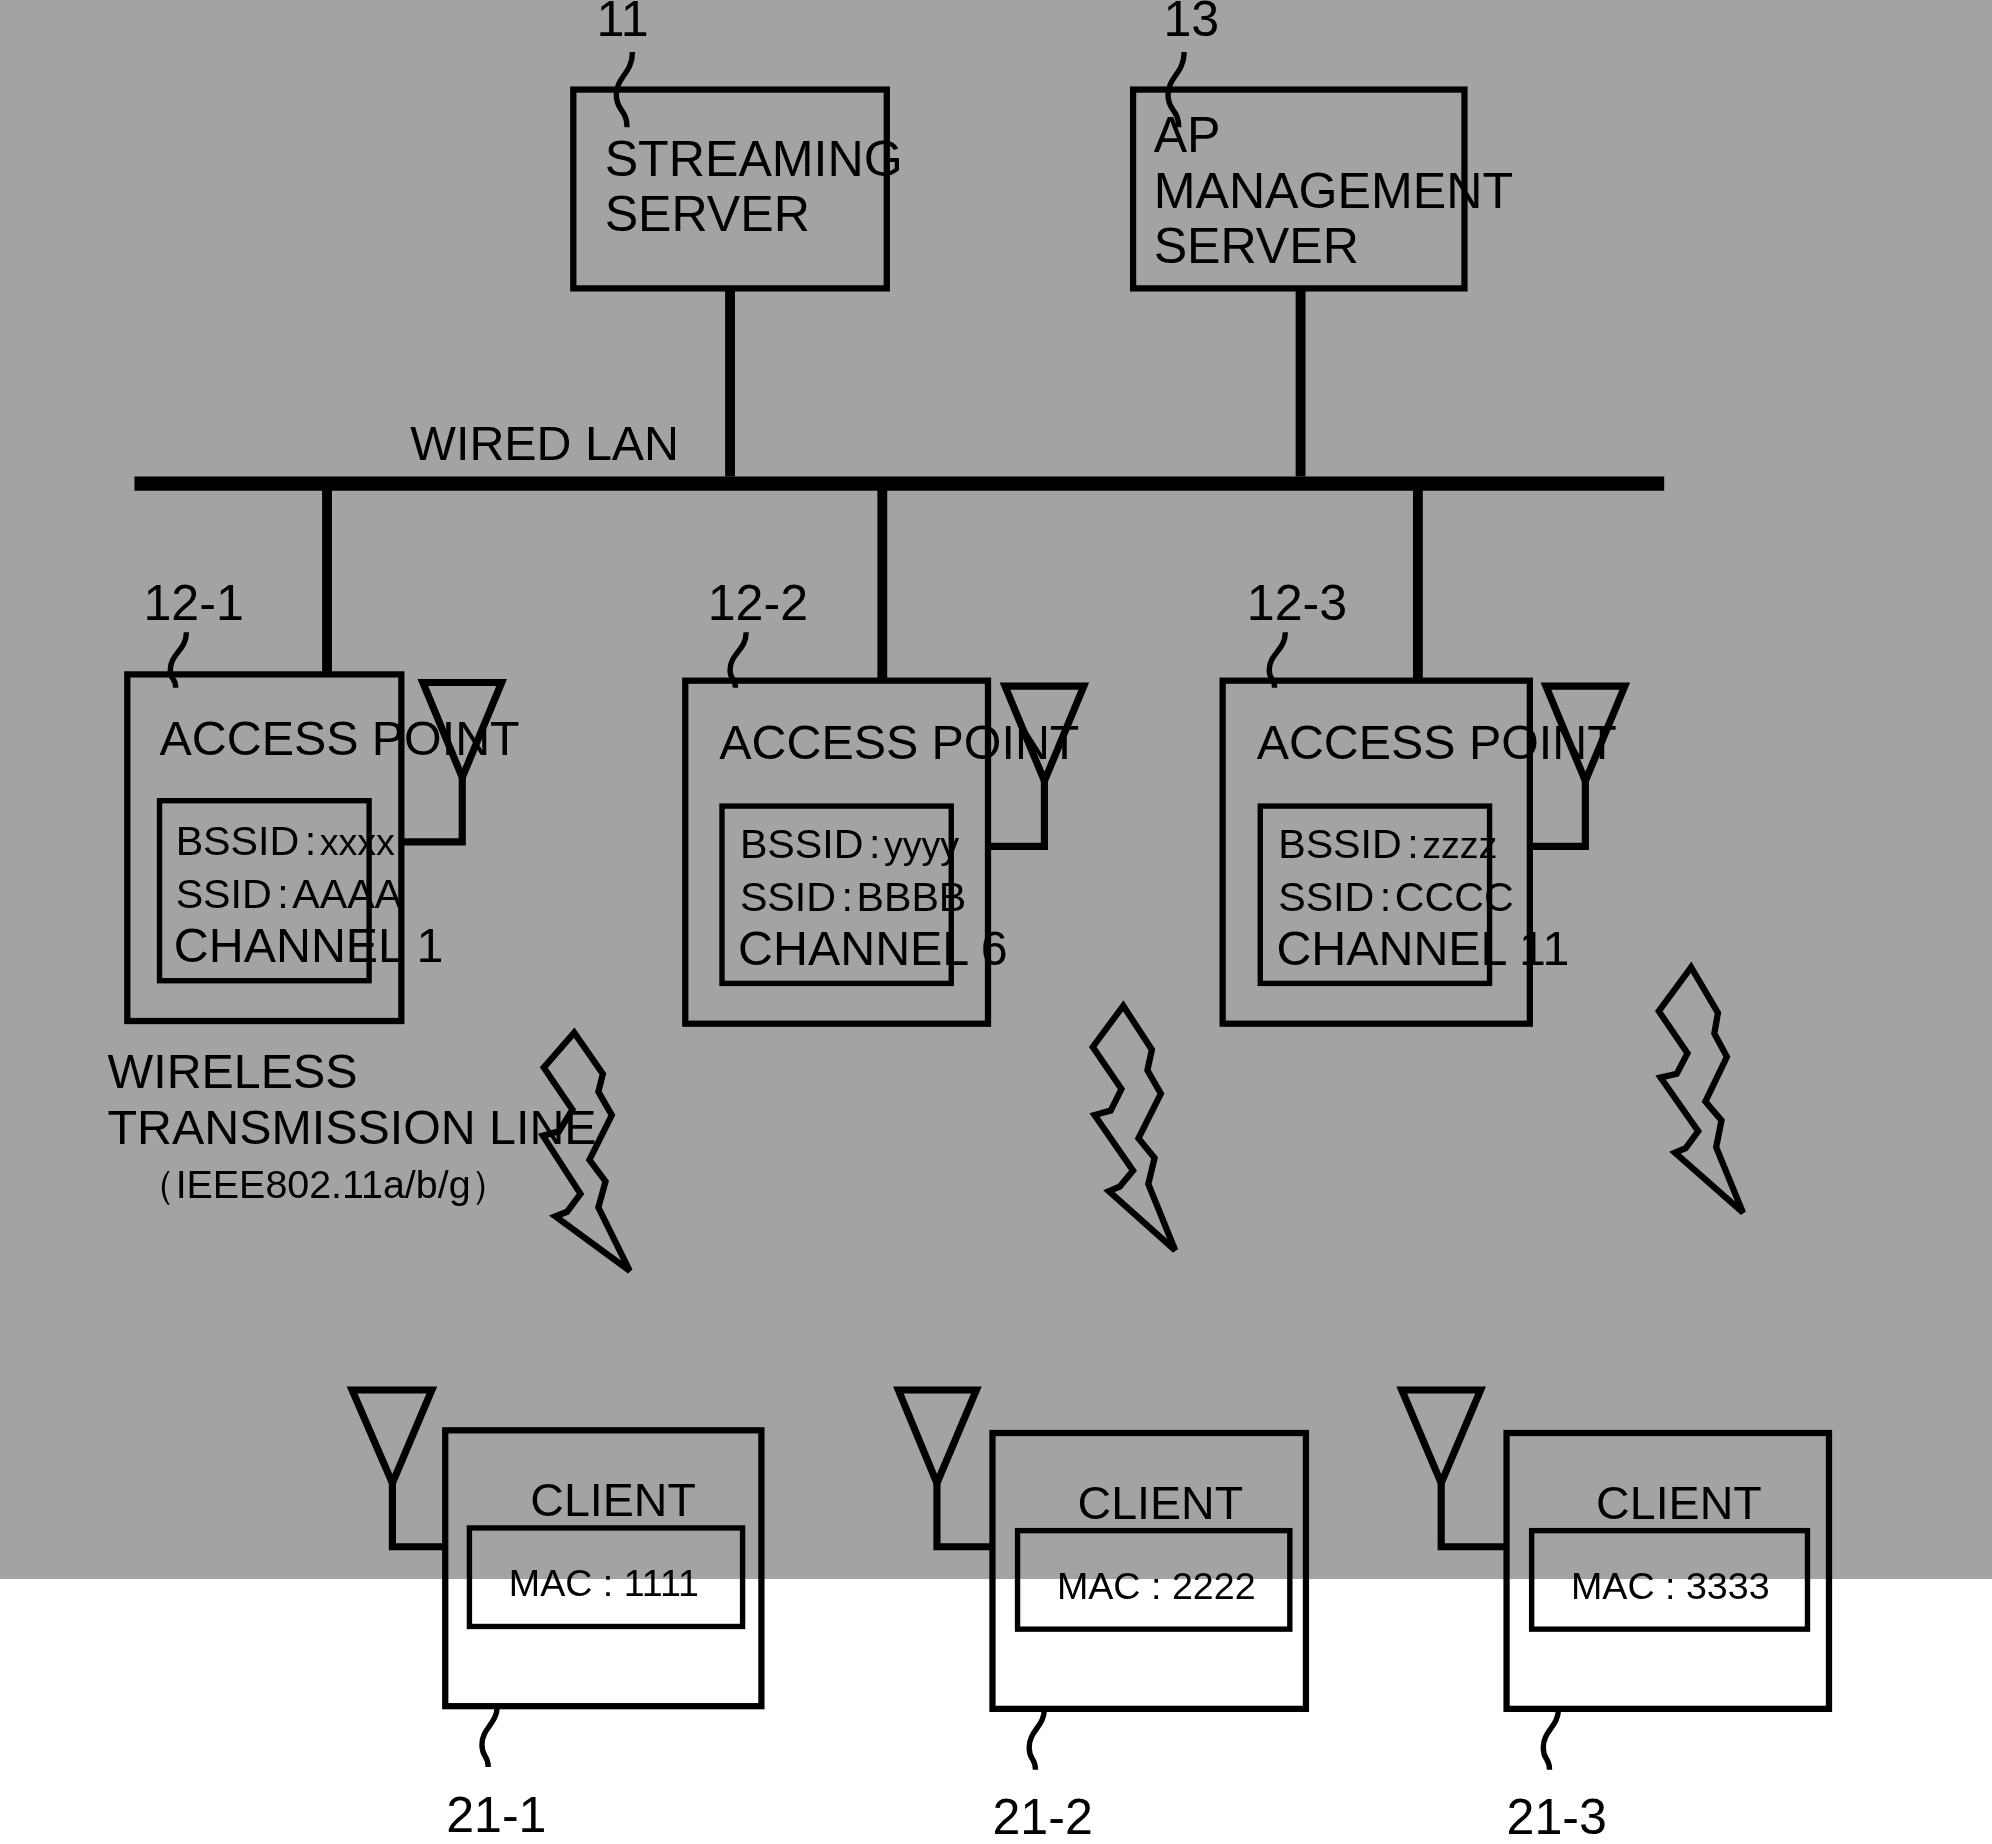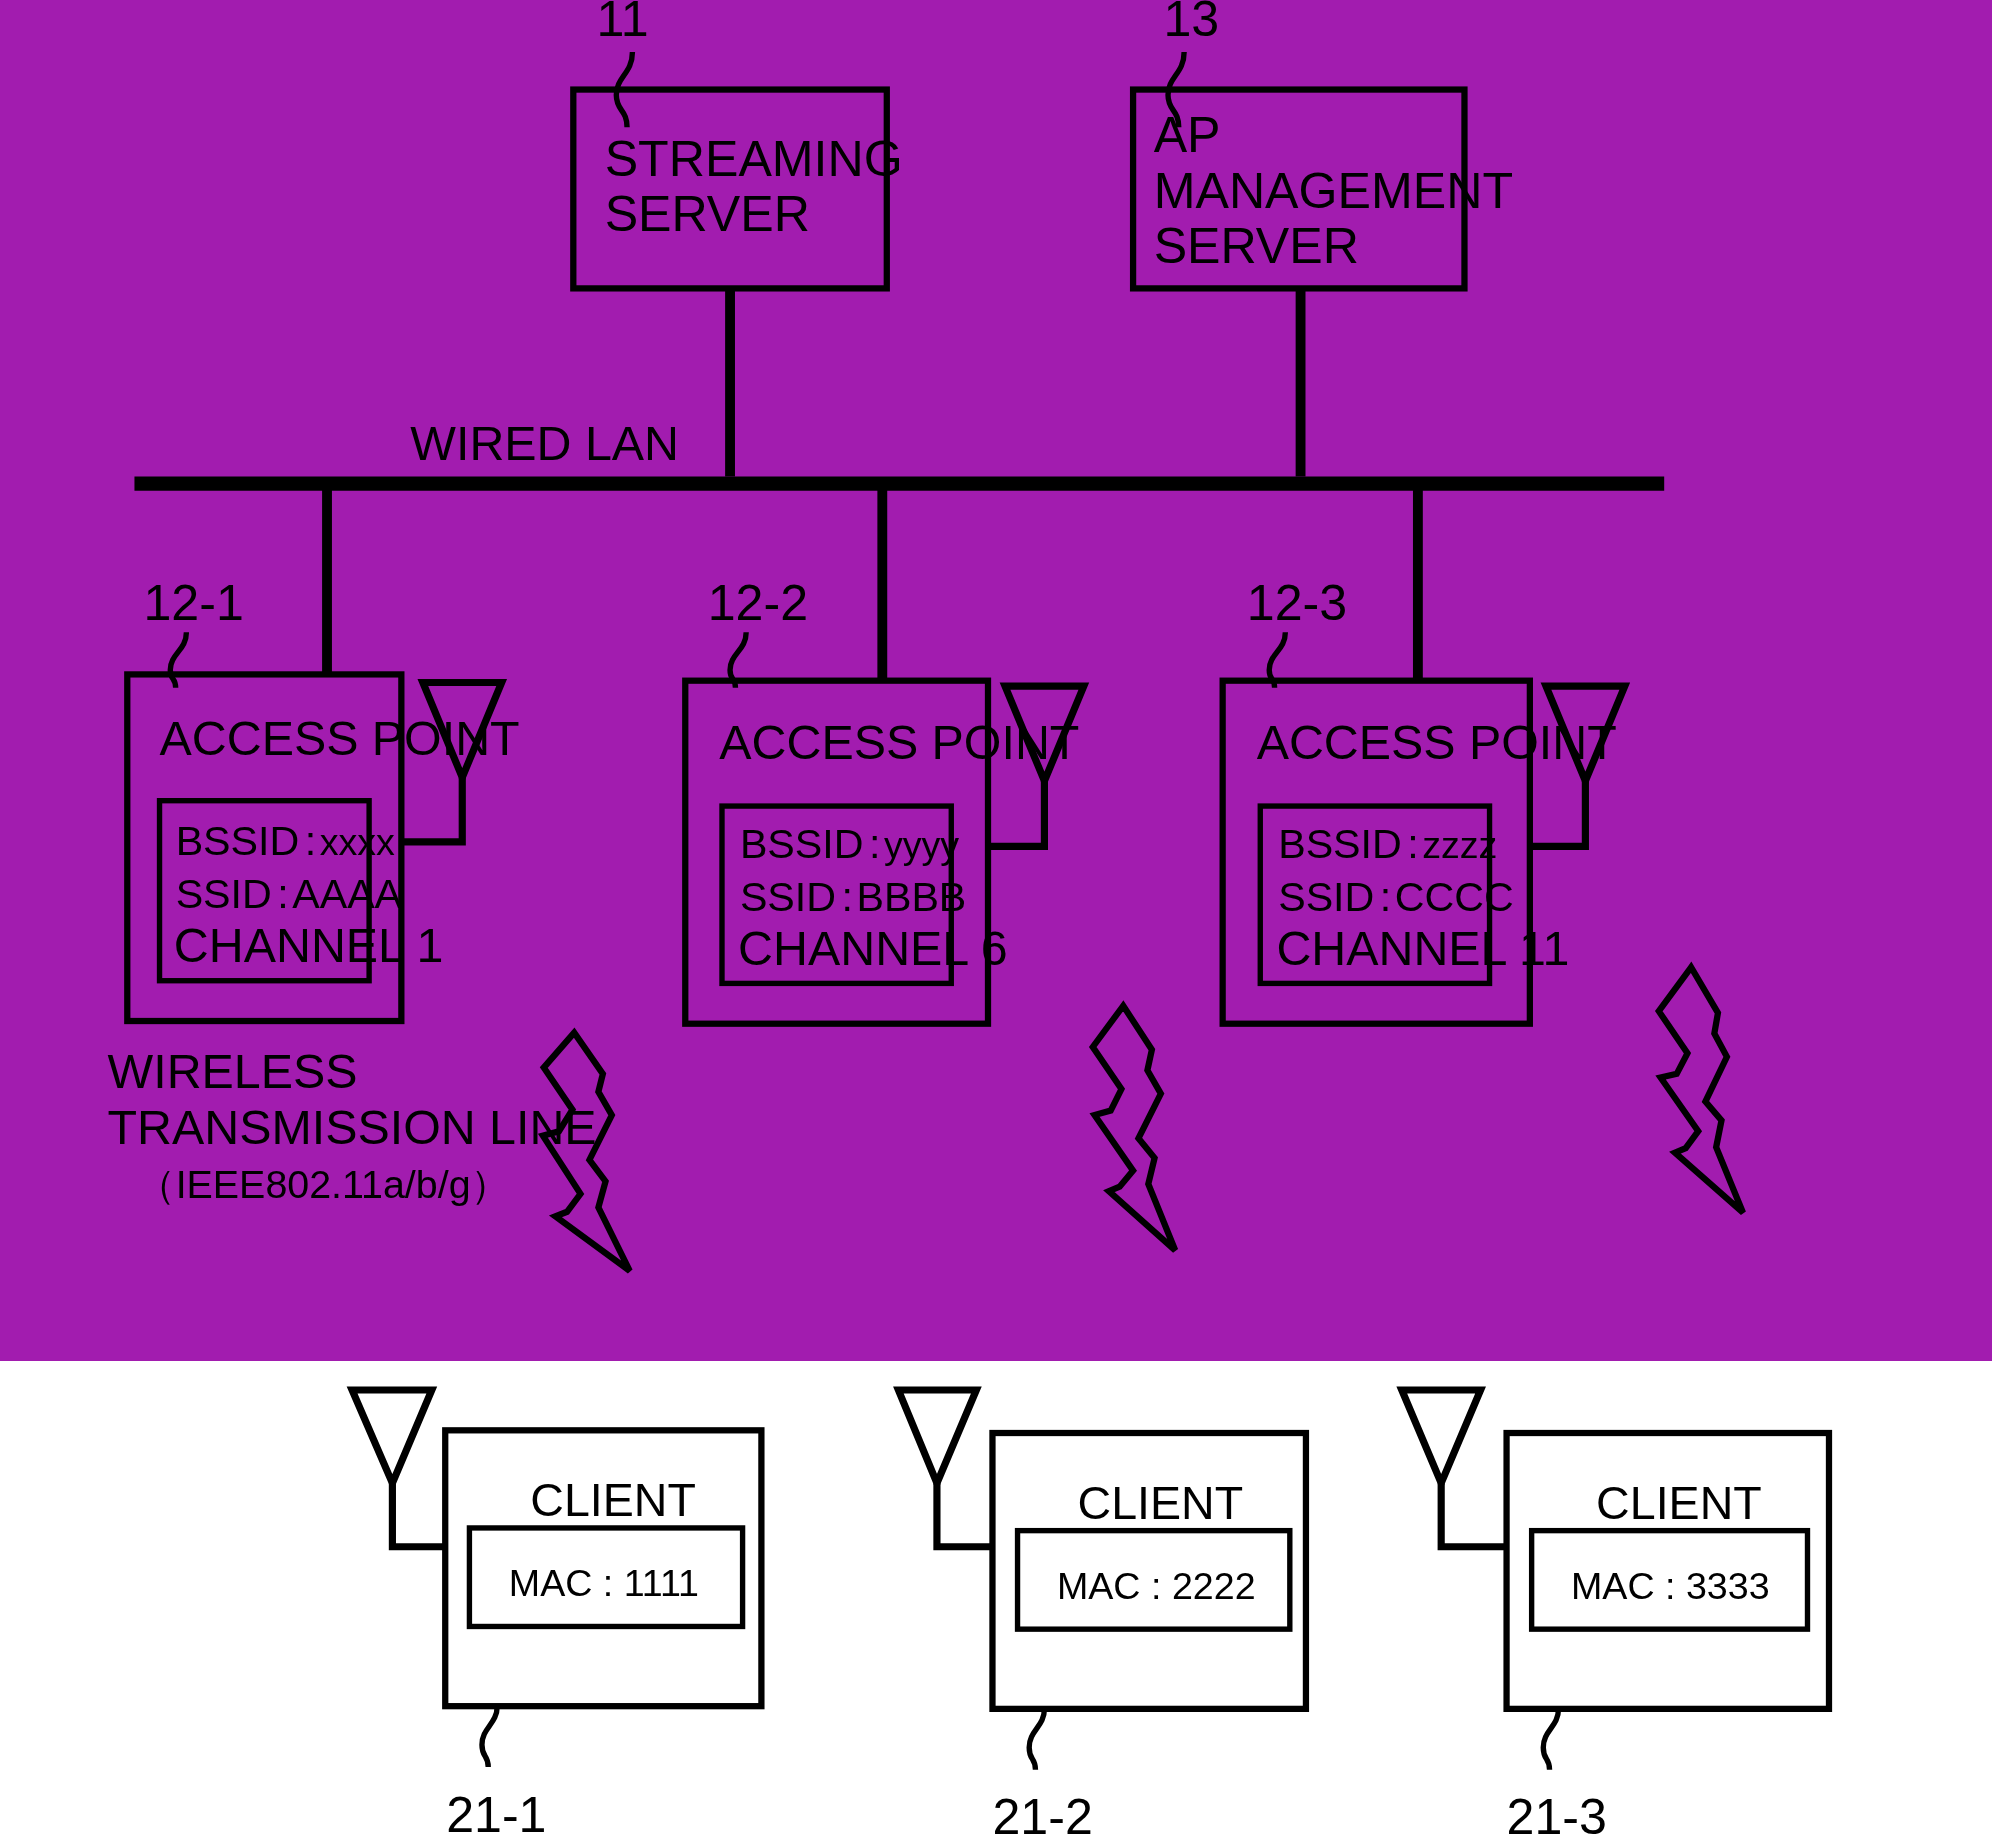--- a/index.html
+++ b/index.html
@@ -9,22 +9,22 @@
   }
   body {
     width: 1993px;
     height: 1845px;
     font-family: "Liberation Sans", sans-serif;
     overflow: hidden;
   }
   #diagram-root {
     position: relative;
     width: 1993px;
-    height: 1361px;
-    background: #a21caf;
+    height: 1579px;
+    background: #a3a3a3;
   }
   svg#figure {
     display: block;
     width: 1993px;
     height: 1845px;
   }
   .stroke {
     fill: none;
     stroke: #000000;
     stroke-linejoin: miter;

